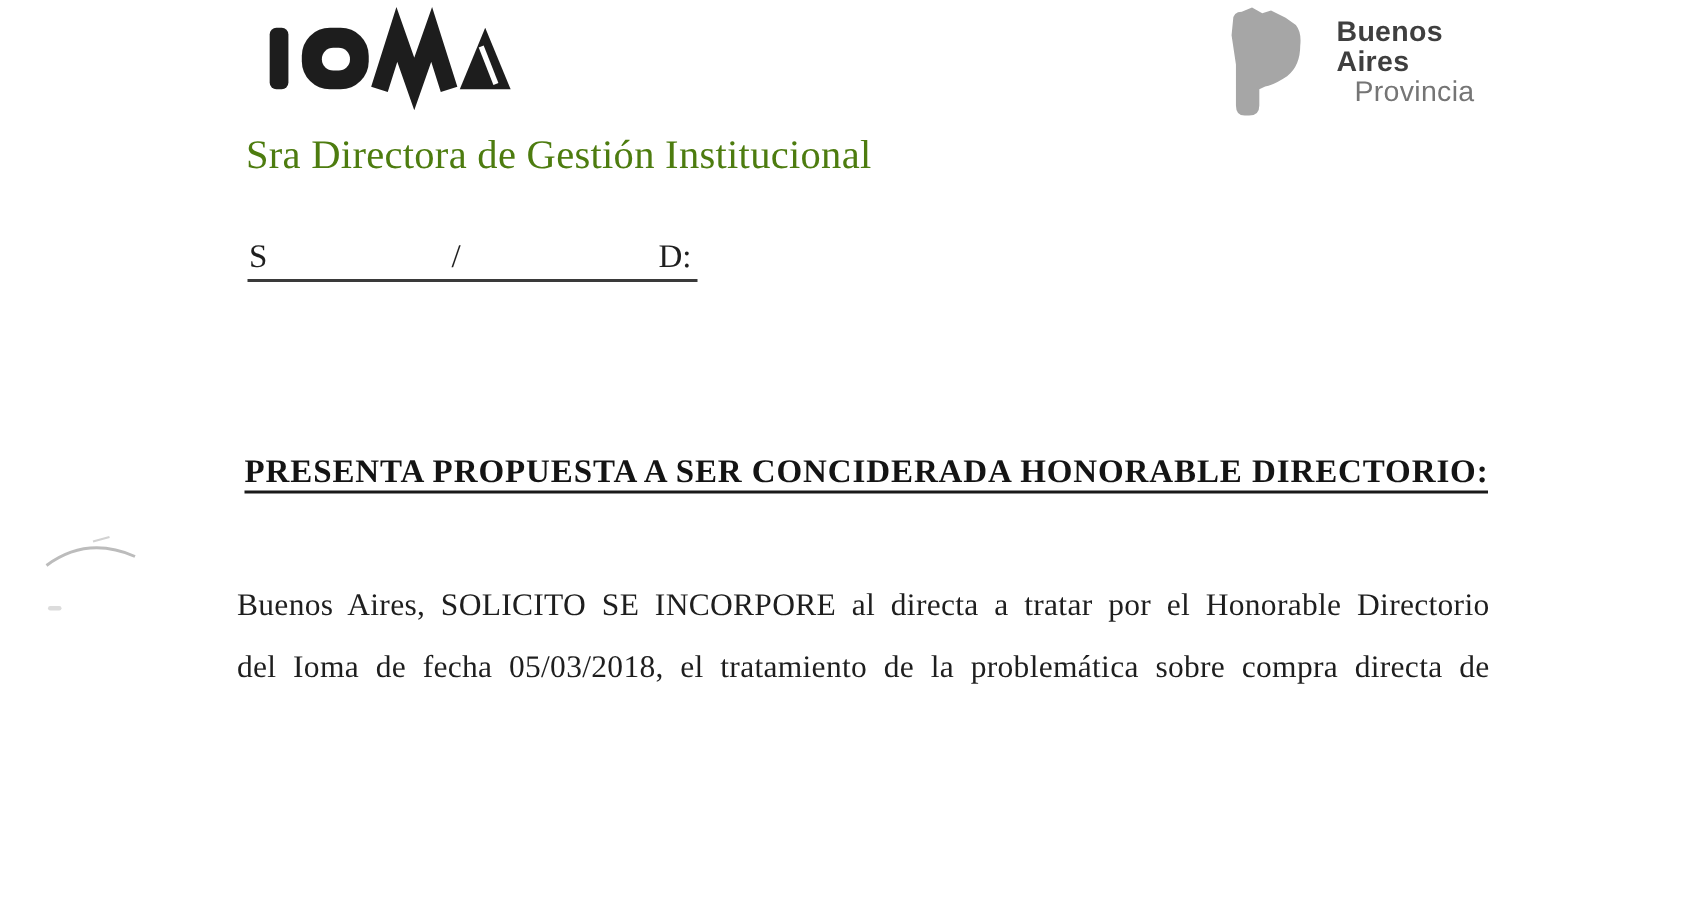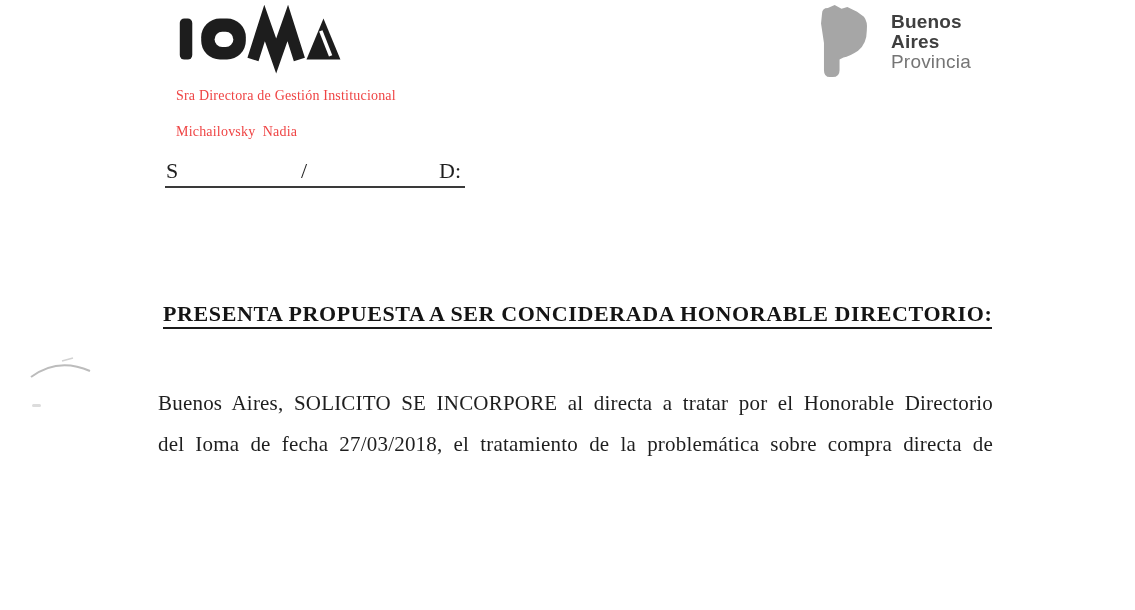--- a/index.html
+++ b/index.html
@@ -27,28 +27,28 @@
   }
   .ba-logo-text {
     position: absolute;
     left: 891px; top: 12px;
     font-family: "Liberation Sans", sans-serif;
     line-height: 20px;
     font-size: 19px;
     letter-spacing: 0.2px;
   }
   .ba-line-bold { font-weight: bold; color: #3f3f3f; }
-  .ba-line-light { font-weight: normal; color: #757575; }
+  .ba-line-light { font-weight: normal; color: #757575; margin-left: 12px; }
 
   
   .recipient-line {
     position: absolute;
-    left: 176px;
-    font-size: 14px;
-    color: #ef4444;
+    left: 164px;
+    font-size: 27px;
+    color: #4d7c0f;
     white-space: pre-wrap;
     letter-spacing: 0.2px;
   }
   .recipient-1 { top: 88px; }
   .recipient-2 { top: 124px; }
   .salutation {
     position: absolute;
     left: 165px; top: 158px;
     width: 300px; height: 28px;
     border-bottom: 2px solid #3a3a3a;
@@ -128,21 +128,20 @@
       <path d="M8,10 Q8,4 14,4 L21,1 L28,5 L34,3 L44,8 L51,13 Q55,18 54,27 Q54,41 45,48 Q36,54 30,55 L26,57 L26,68 Q26,75 19,75 L16,75 Q10,75 10,68 L10,40 L7,20 Z" fill="#a6a6a6"></path>
     </svg>
   </div>
   <div class="ba-logo-text">
     <div class="ba-line-bold">Buenos</div>
     <div class="ba-line-bold">Aires</div>
     <div class="ba-line-light">Provincia</div>
   </div>
 
   <div class="recipient-line recipient-1">Sra Directora de Gestión Institucional</div>
-  <div class="recipient-line recipient-2">Michailovsky  Nadia</div>
   <div class="salutation">
     <span class="sal-s">S</span>
     <span class="sal-slash">/</span>
     <span class="sal-d">D:</span>
   </div>
 
   <div class="doc-heading">
     <span class="underline">PRESENTA PROPUESTA A SER CONCIDERADA HONORABLE DIRECTORIO:</span>
   </div>
 
@@ -150,16 +149,16 @@
     <svg width="66" height="26" viewBox="0 0 66 26">
       <path d="M3,22 Q30,2 62,16" stroke="#bcbcbc" stroke-width="2" fill="none"></path>
       <path d="M34,6 L45,3" stroke="#d2d2d2" stroke-width="1.5" fill="none"></path>
     </svg>
   </div>
   <div class="scan-speck"></div>
   <div class="scan-smudge"></div>
 
   <div class="body-block">
     <div class="body-line">Buenos Aires, SOLICITO SE INCORPORE al directa a tratar por el Honorable Directorio</div>
-    <div class="body-line">del Ioma de fecha 27/03/2018,  el tratamiento de la problemática sobre compra directa de</div>
+    <div class="body-line">del Ioma de fecha 05/03/2018,  el tratamiento de la problemática sobre compra directa de</div>
   </div>
 
 </div>
 
 </body></html>

